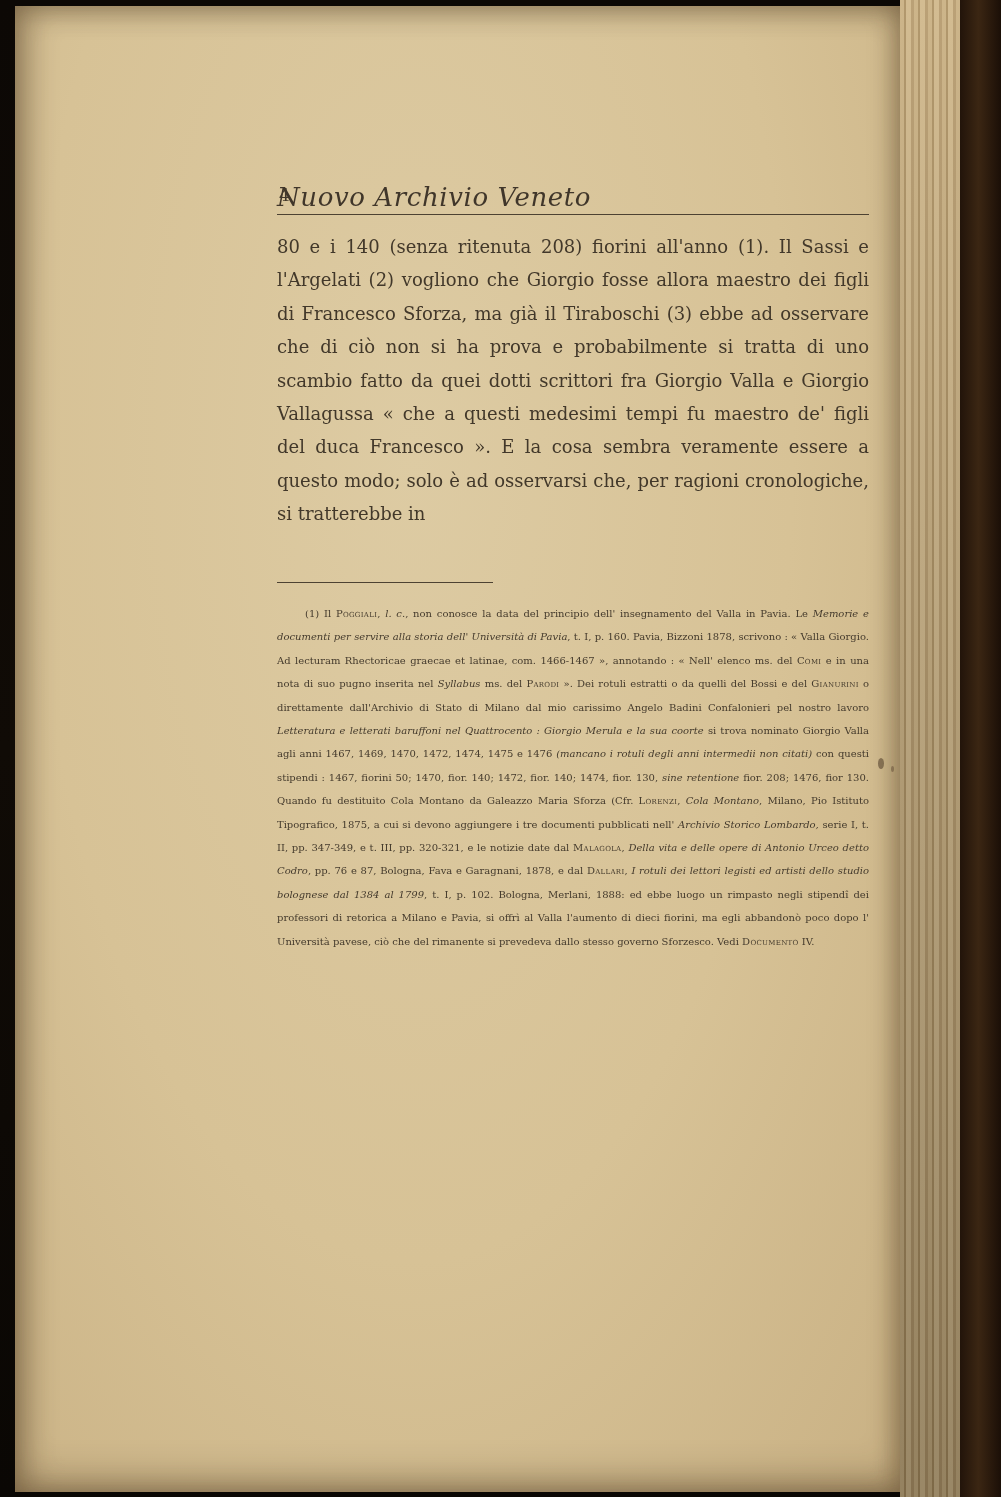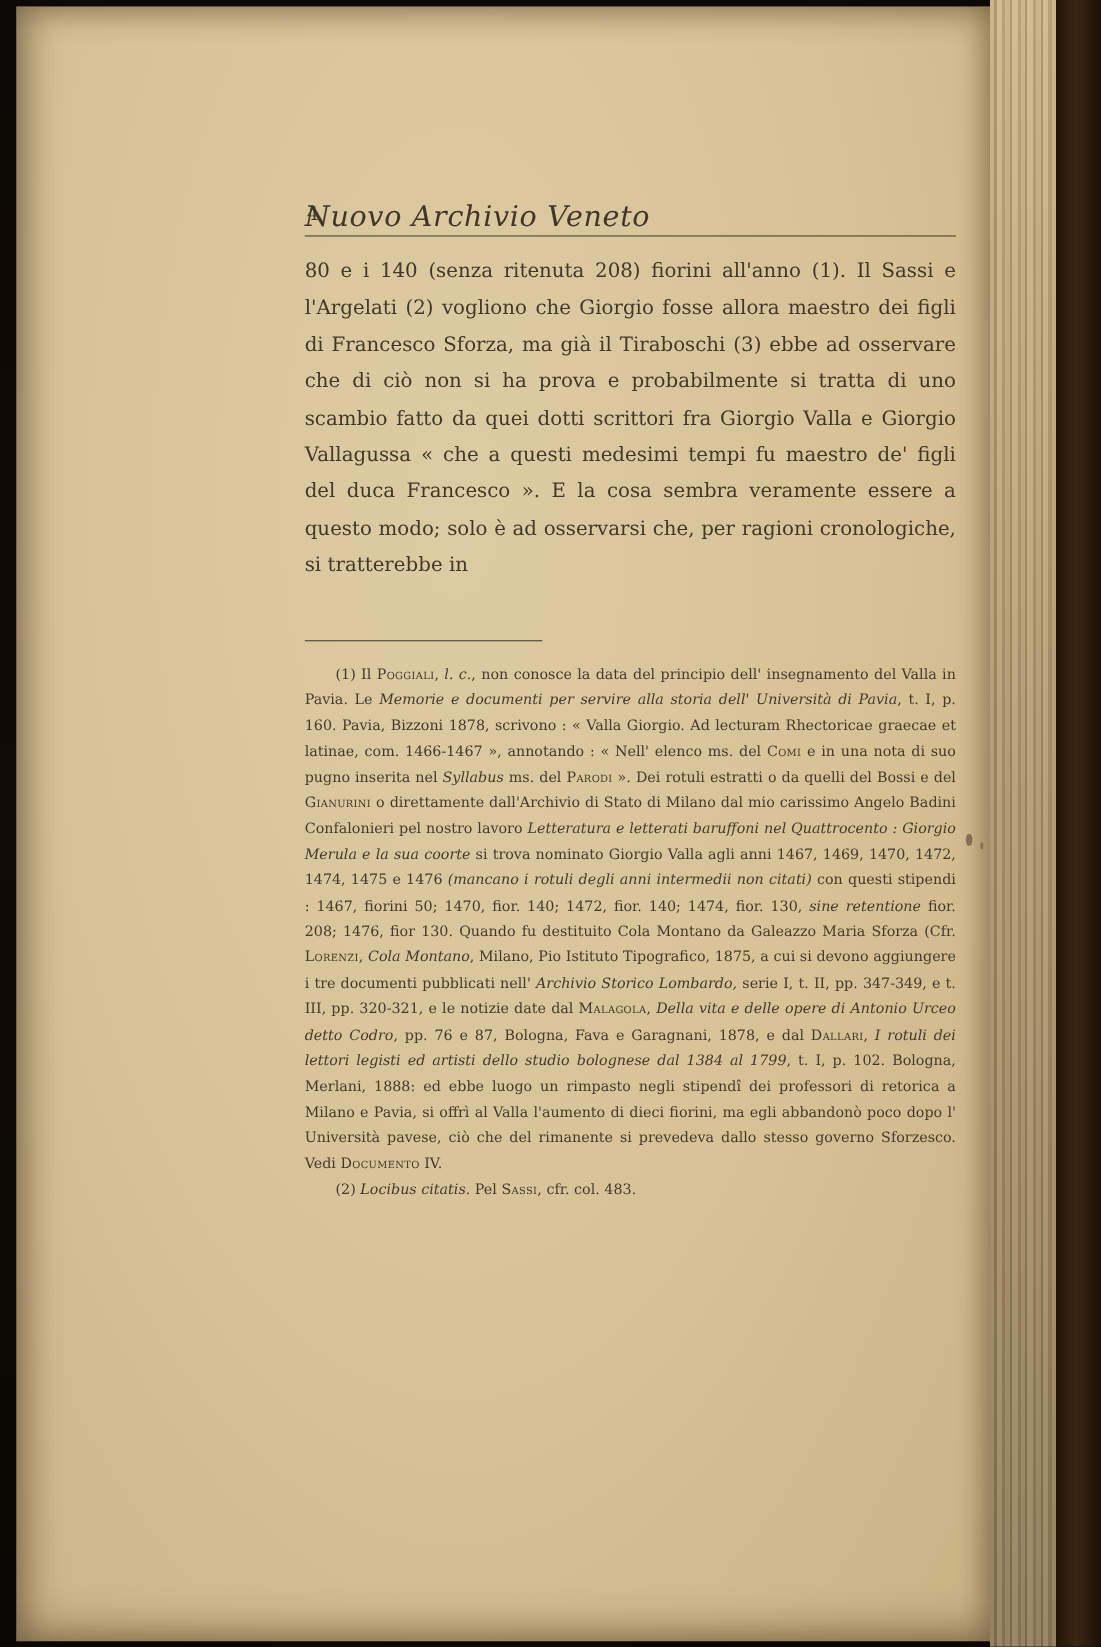--- a/index.html
+++ b/index.html
@@ -64,21 +64,21 @@
     color:#42382a;
   }
 
   .fn-rule {
     position:absolute; top:576px; left:0; width:216px;
     border-top:1.5px solid #4d4232;
   }
 
   .footnotes {
     position:absolute; top:596px; left:0; width:100%;
-    font-size:13px; line-height:23.4px; text-align:justify;
+    font-size:10px; line-height:23.4px; text-align:justify;
     color:#443a2c;
   }
   .footnote { text-indent:28px; }
   .it { font-style:italic; }
   .sc { font-variant:small-caps; letter-spacing:0.3px; }
 
   
   .speck {
     position:absolute; background:#4a3826; border-radius:50%;
     opacity:0.55;
@@ -100,21 +100,20 @@
       </div>
 
       <div class="header-rule"></div>
 
       <p class="body-text">80 e i 140 (senza ritenuta 208) fiorini all'anno (1). Il Sassi e l'Argelati (2) vogliono che Giorgio fosse allora maestro dei figli di Francesco Sforza, ma già il Tiraboschi (3) ebbe ad osservare che di ciò non si ha prova e probabilmente si tratta di uno scambio fatto da quei dotti scrittori fra Giorgio Valla e Giorgio Vallagussa « che a questi medesimi tempi fu maestro de' figli del duca Francesco ». E la cosa sembra veramente essere a questo modo; solo è ad osservarsi che, per ragioni cronologiche, si tratterebbe in</p>
 
       <div class="fn-rule"></div>
 
       <div class="footnotes">
           <p class="footnote"><span>(1) Il </span><span class="sc">Poggiali</span><span>, </span><span class="it">l. c.</span><span>, non conosce la data del principio dell' insegnamento del Valla in Pavia. Le </span><span class="it">Memorie e documenti per servire alla storia dell' Università di Pavia</span><span>, t. I, p. 160. Pavia, Bizzoni 1878, scrivono : « Valla Giorgio. Ad lecturam Rhectoricae graecae et latinae, com. 1466-1467 », annotando : « Nell' elenco ms. del </span><span class="sc">Comi</span><span> e in una nota di suo pugno inserita nel </span><span class="it">Syllabus</span><span> ms. del </span><span class="sc">Parodi</span><span> ». Dei rotuli estratti o da quelli del Bossi e del </span><span class="sc">Gianurini</span><span> o direttamente dall'Archivio di Stato di Milano dal mio carissimo Angelo Badini Confalonieri pel nostro lavoro </span><span class="it">Letteratura e letterati baruffoni nel Quattrocento : Giorgio Merula e la sua coorte</span><span> si trova nominato Giorgio Valla agli anni 1467, 1469, 1470, 1472, 1474, 1475 e 1476 </span><span class="it">(mancano i rotuli degli anni intermedii non citati)</span><span> con questi stipendi : 1467, fiorini 50; 1470, fior. 140; 1472, fior. 140; 1474, fior. 130, </span><span class="it">sine retentione</span><span> fior. 208; 1476, fior 130. Quando fu destituito Cola Montano da Galeazzo Maria Sforza (Cfr. </span><span class="sc">Lorenzi</span><span>, </span><span class="it">Cola Montano</span><span>, Milano, Pio Istituto Tipografico, 1875, a cui si devono aggiungere i tre documenti pubblicati nell' </span><span class="it">Archivio Storico Lombardo,</span><span> serie I, t. II, pp. 347-349, e t. III, pp. 320-321, e le notizie date dal </span><span class="sc">Malagola</span><span>, </span><span class="it">Della vita e delle opere di Antonio Urceo detto Codro</span><span>, pp. 76 e 87, Bologna, Fava e Garagnani, 1878, e dal </span><span class="sc">Dallari</span><span>, </span><span class="it">I rotuli dei lettori legisti ed artisti dello studio bolognese dal 1384 al 1799</span><span>, t. I, p. 102. Bologna, Merlani, 1888: ed ebbe luogo un rimpasto negli stipendî dei professori di retorica a Milano e Pavia, si offrì al Valla l'aumento di dieci fiorini, ma egli abbandonò poco dopo l' Università pavese, ciò che del rimanente si prevedeva dallo stesso governo Sforzesco. Vedi </span><span class="sc">Documento</span><span> IV.</span></p>
-          <p class="footnote"><span>(2) </span><span class="it">Locibus citatis.</span><span> Pel </span><span class="sc">Sassi</span><span>, cfr. col. 483.</span></p>
         </div>
 
     </div>
 
     <div class="speck speck-1"></div>
     <div class="speck speck-2"></div>
   </div>
 
   <div class="page-edges"></div>
   <div class="spine"></div>

